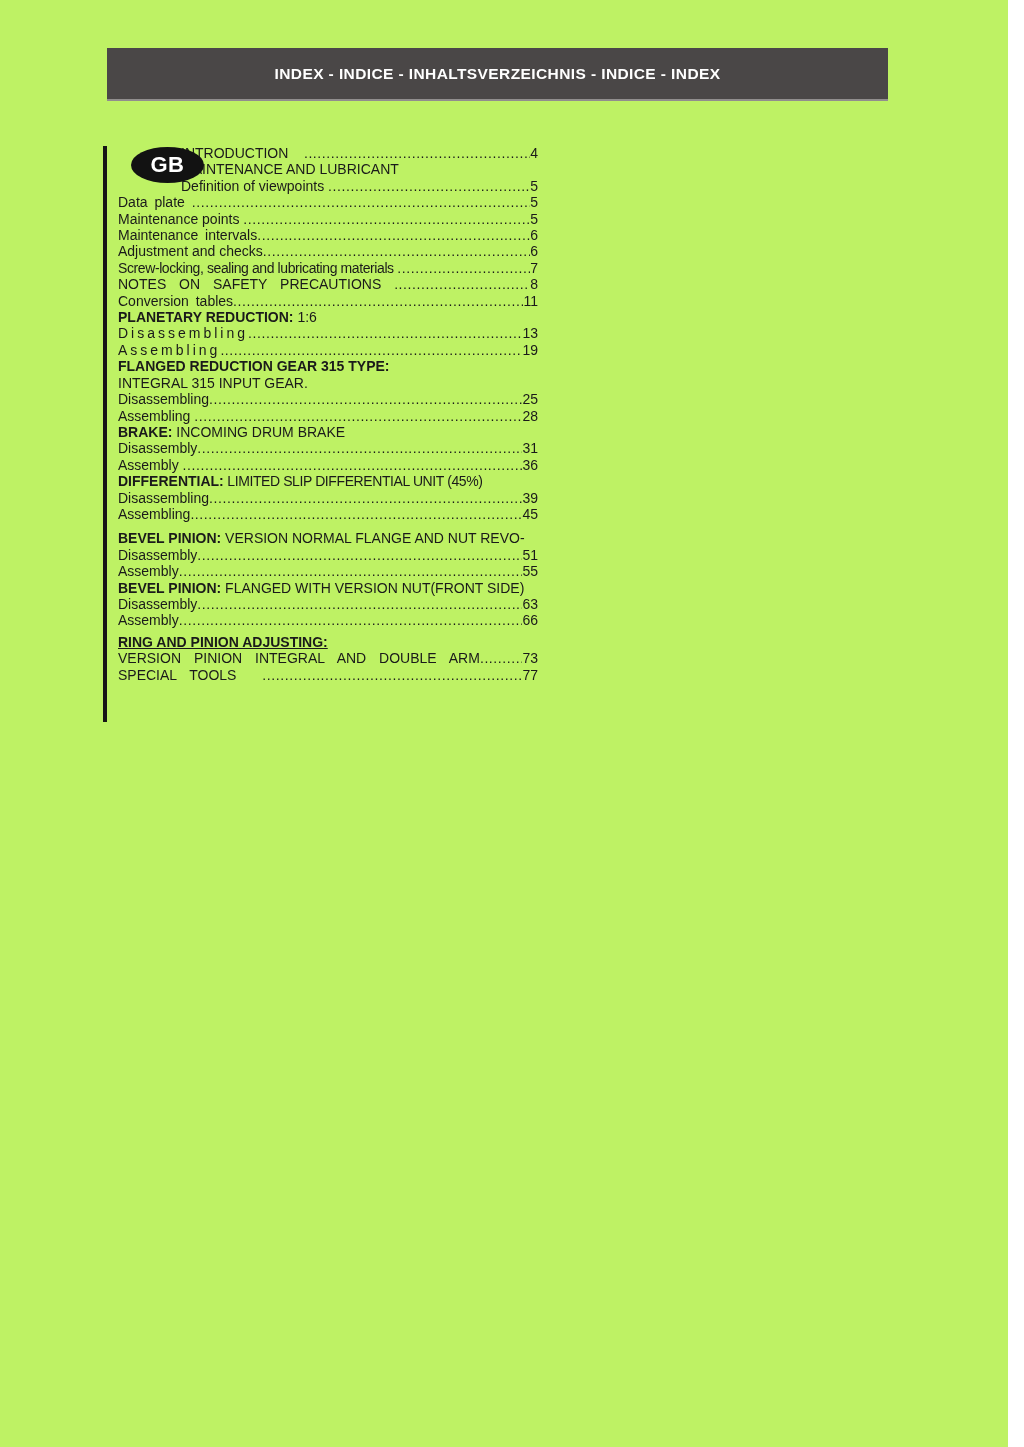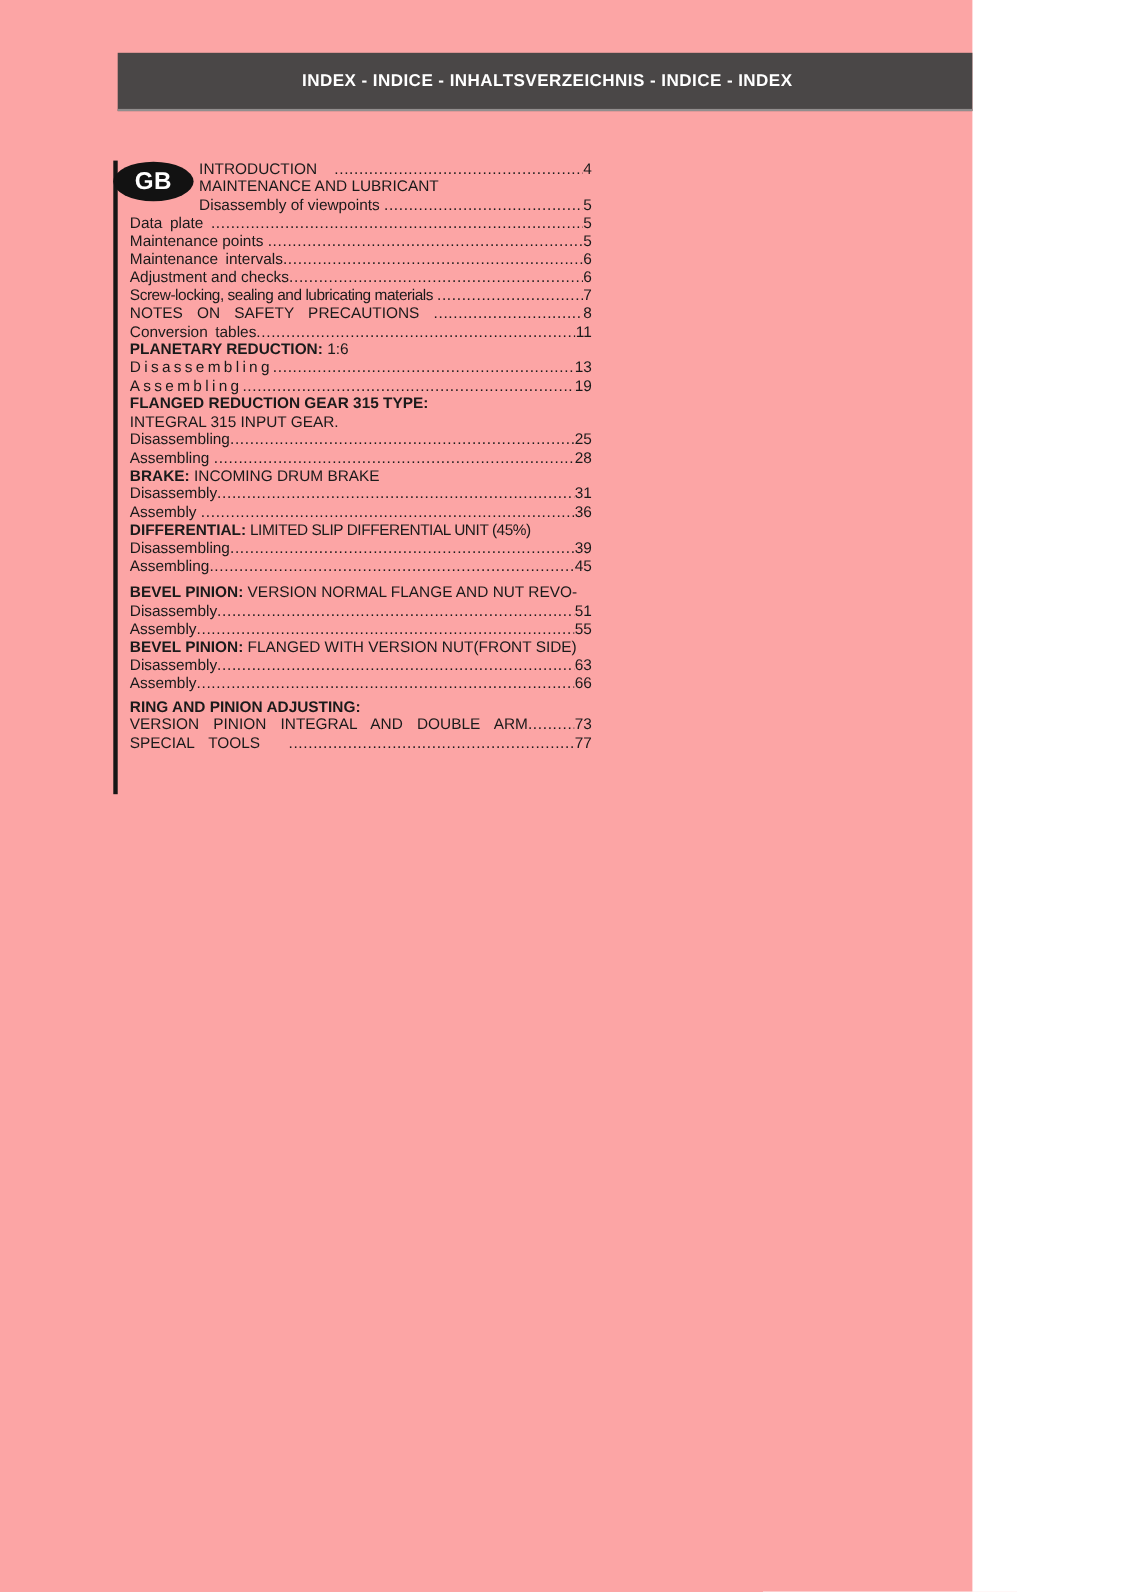--- a/index.html
+++ b/index.html
@@ -3,23 +3,23 @@
 <meta charset="utf-8">
 <style>
   html, body {
     margin: 0;
     padding: 0;
     background: #ffffff;
     font-family: "Liberation Sans", sans-serif;
   }
   .page {
     position: relative;
-    width: 884px;
+    width: 1008px;
     height: 1447px;
-    background: #fca5a5;
+    background: #bef264;
     overflow: hidden;
   }
   .index-banner {
     position: absolute;
     left: 107px;
     top: 48px;
     width: 781px;
     height: 53px;
     background: #4a4747;
     border-bottom: 2px solid #918e8e;
@@ -44,21 +44,21 @@
   .toc-rule {
     position: absolute;
     left: 0;
     top: 1px;
     width: 4px;
     height: 576px;
     background: #161616;
   }
   .gb-badge {
     position: absolute;
-    left: 0;
+    left: 28px;
     top: 2px;
     width: 73px;
     height: 36px;
     background: #121212;
     border-radius: 50%;
     display: flex;
     align-items: center;
     justify-content: center;
     z-index: 2;
   }
@@ -74,21 +74,21 @@
     font-size: 14px;
     line-height: 16.4px;
     color: #1a1a1a;
   }
   .toc-row {
     display: flex;
     white-space: pre;
   }
   .toc-row.indent { padding-left: 63px; }
   .toc-row.gap-bevel { margin-top: 8px; }
-  .toc-row.gap-ring { margin-top: 5px; }
+  .toc-row.gap-ring { margin-top: 5px; text-decoration: underline; }
   .toc-row .b { font-weight: 700; }
   .toc-row .t { }
   .t.letterspaced { letter-spacing: 3px; }
   .t.wordspaced { word-spacing: 9px; }
   .t.wordspaced-slight { word-spacing: 3px; }
   .t.condensed { letter-spacing: -0.4px; }
   .dots {
     flex: 1;
     overflow: hidden;
     white-space: nowrap;
@@ -109,21 +109,21 @@
   </header>
 
   <div class="toc">
     <div class="toc-rule"></div>
     <div class="gb-badge">
       <span>GB</span>
     </div>
     <div class="toc-rows" id="toc-rows">
         <div class="toc-row indent"><span class="t">INTRODUCTION    </span><span class="dots"></span><span class="pg">4</span></div>
         <div class="toc-row indent"><span class="t">MAINTENANCE AND LUBRICANT</span></div>
-        <div class="toc-row indent"><span class="t">Disassembly of viewpoints </span><span class="dots"></span><span class="pg">5</span></div>
+        <div class="toc-row indent"><span class="t">Definition of viewpoints </span><span class="dots"></span><span class="pg">5</span></div>
         <div class="toc-row"><span class="t wordspaced-slight">Data plate </span><span class="dots"></span><span class="pg">5</span></div>
         <div class="toc-row"><span class="t">Maintenance points </span><span class="dots"></span><span class="pg">5</span></div>
         <div class="toc-row"><span class="t wordspaced-slight">Maintenance intervals</span><span class="dots"></span><span class="pg">6</span></div>
         <div class="toc-row"><span class="t">Adjustment and checks</span><span class="dots"></span><span class="pg">6</span></div>
         <div class="toc-row"><span class="t condensed">Screw-locking, sealing and lubricating materials </span><span class="dots"></span><span class="pg">7</span></div>
         <div class="toc-row"><span class="t wordspaced">NOTES ON SAFETY PRECAUTIONS </span><span class="dots"></span><span class="pg">8</span></div>
         <div class="toc-row"><span class="t wordspaced-slight">Conversion tables</span><span class="dots"></span><span class="pg">11</span></div>
         <div class="toc-row"><span class="b">PLANETARY REDUCTION:</span><span class="t"> 1:6</span></div>
         <div class="toc-row"><span class="t letterspaced">Disassembling</span><span class="dots"></span><span class="pg">13</span></div>
         <div class="toc-row"><span class="t letterspaced">Assembling</span><span class="dots"></span><span class="pg">19</span></div>

